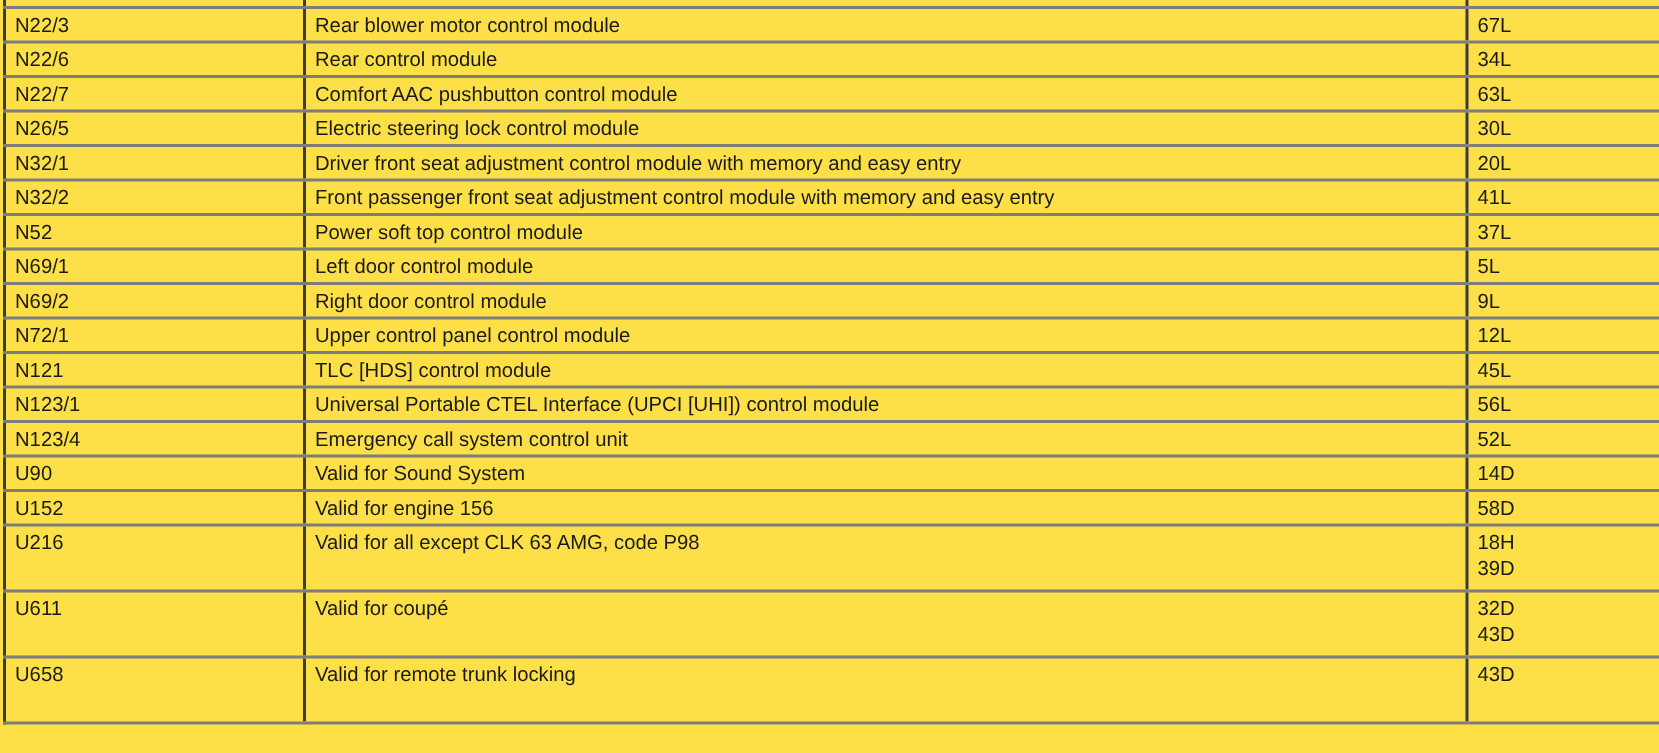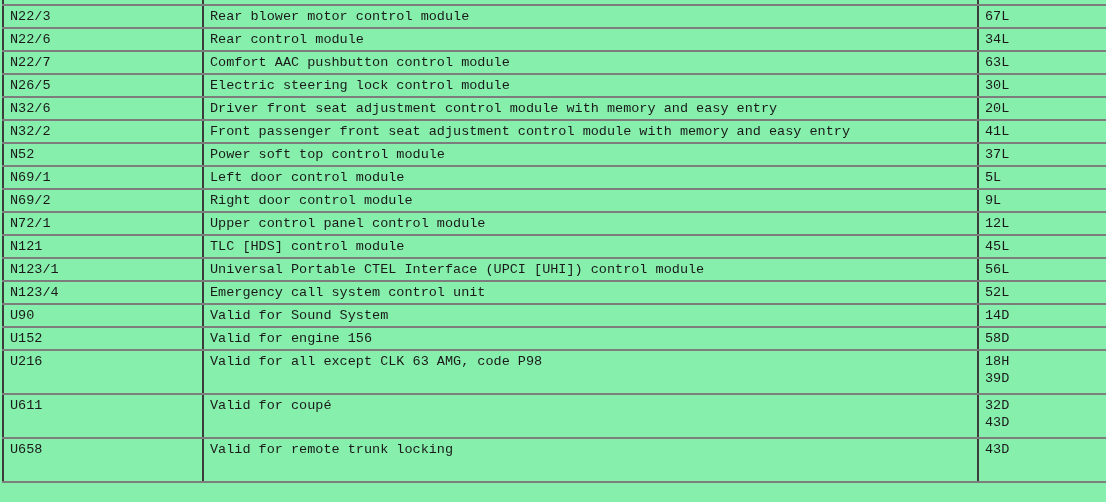--- a/index.html
+++ b/index.html
@@ -2,22 +2,22 @@
 <html><head>
 <meta charset="utf-8">
 <style>
   * { box-sizing: border-box; }
   html, body { margin: 0; padding: 0; background: #ffffff; }
   .page {
     position: relative;
     width: 1106px;
     height: 502px;
     overflow: hidden;
-    background: #86efac;
-    font-family: Liberation Mono, monospace;
+    background: #fde047;
+    font-family: Liberation Sans, sans-serif;
     font-size: 13.5px;
     color: #1a1a1a;
   }
   table.legend {
     border-collapse: collapse;
     table-layout: fixed;
     margin-left: 2px;
     width: 1102px;
   }
   table.legend td {
@@ -72,21 +72,21 @@
           </td>
         </tr>
         <tr class="row-single">
           <td class="col-code">N26/5</td>
           <td class="col-desc">Electric steering lock control module</td>
           <td class="col-loc">
             <span class="loc-line">30L</span>
           </td>
         </tr>
         <tr class="row-single">
-          <td class="col-code">N32/6</td>
+          <td class="col-code">N32/1</td>
           <td class="col-desc">Driver front seat adjustment control module with memory and easy entry</td>
           <td class="col-loc">
             <span class="loc-line">20L</span>
           </td>
         </tr>
         <tr class="row-single">
           <td class="col-code">N32/2</td>
           <td class="col-desc">Front passenger front seat adjustment control module with memory and easy entry</td>
           <td class="col-loc">
             <span class="loc-line">41L</span>

